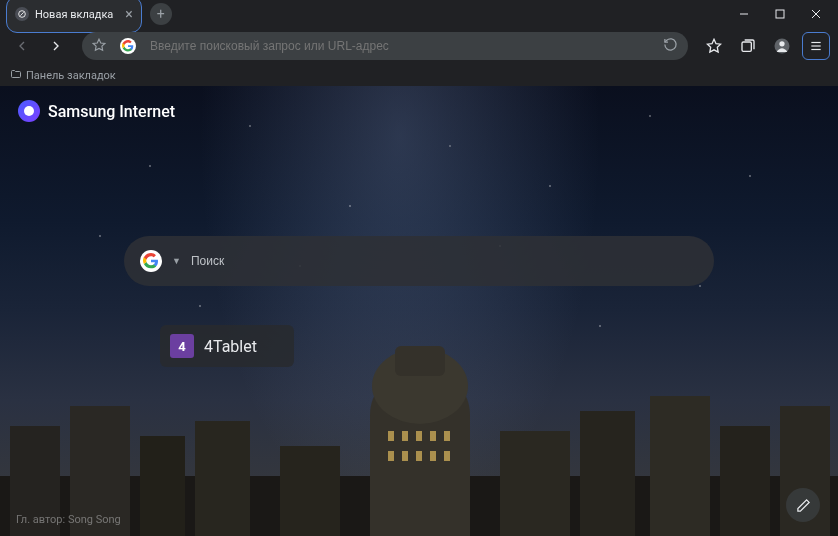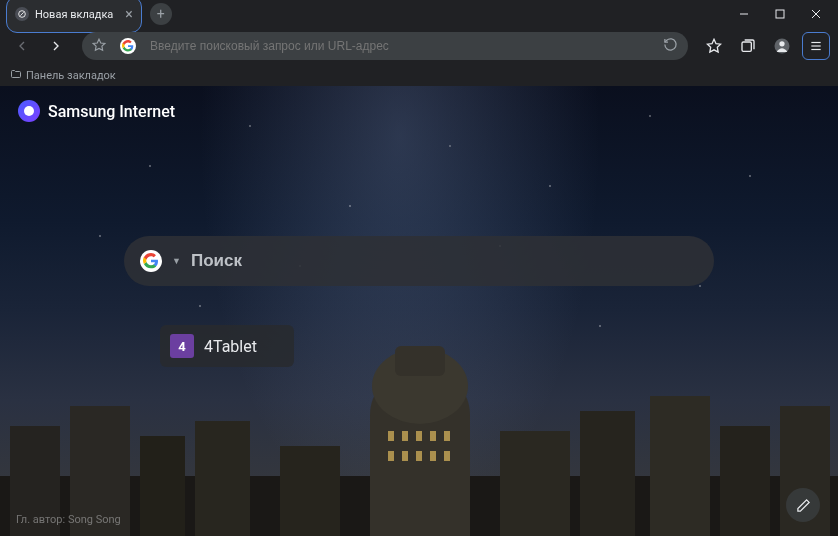--- a/index.html
+++ b/index.html
@@ -178,22 +178,21 @@
   width: 22px; height: 22px;
   border-radius: 50%;
   background: #fff;
   display: flex; align-items: center; justify-content: center;
 }
 .searchbox-dropdown { color: #9aa0a6; font-size: 9px; }
 .searchbox input {
   flex: 1;
   background: none; border: none; outline: none;
   color: #bdc1c6;
-  font-size: 17px;
-  font-weight: bold;
+  font-size: 12px;
 }
 .searchbox input::placeholder { color: #bdc1c6; }
 .shortcut {
   position: absolute;
   top: 239px; left: 160px;
   width: 134px; height: 42px;
   background: rgba(40,42,46,0.85);
   border-radius: 6px;
   display: flex; align-items: center;
   padding: 0 10px;

